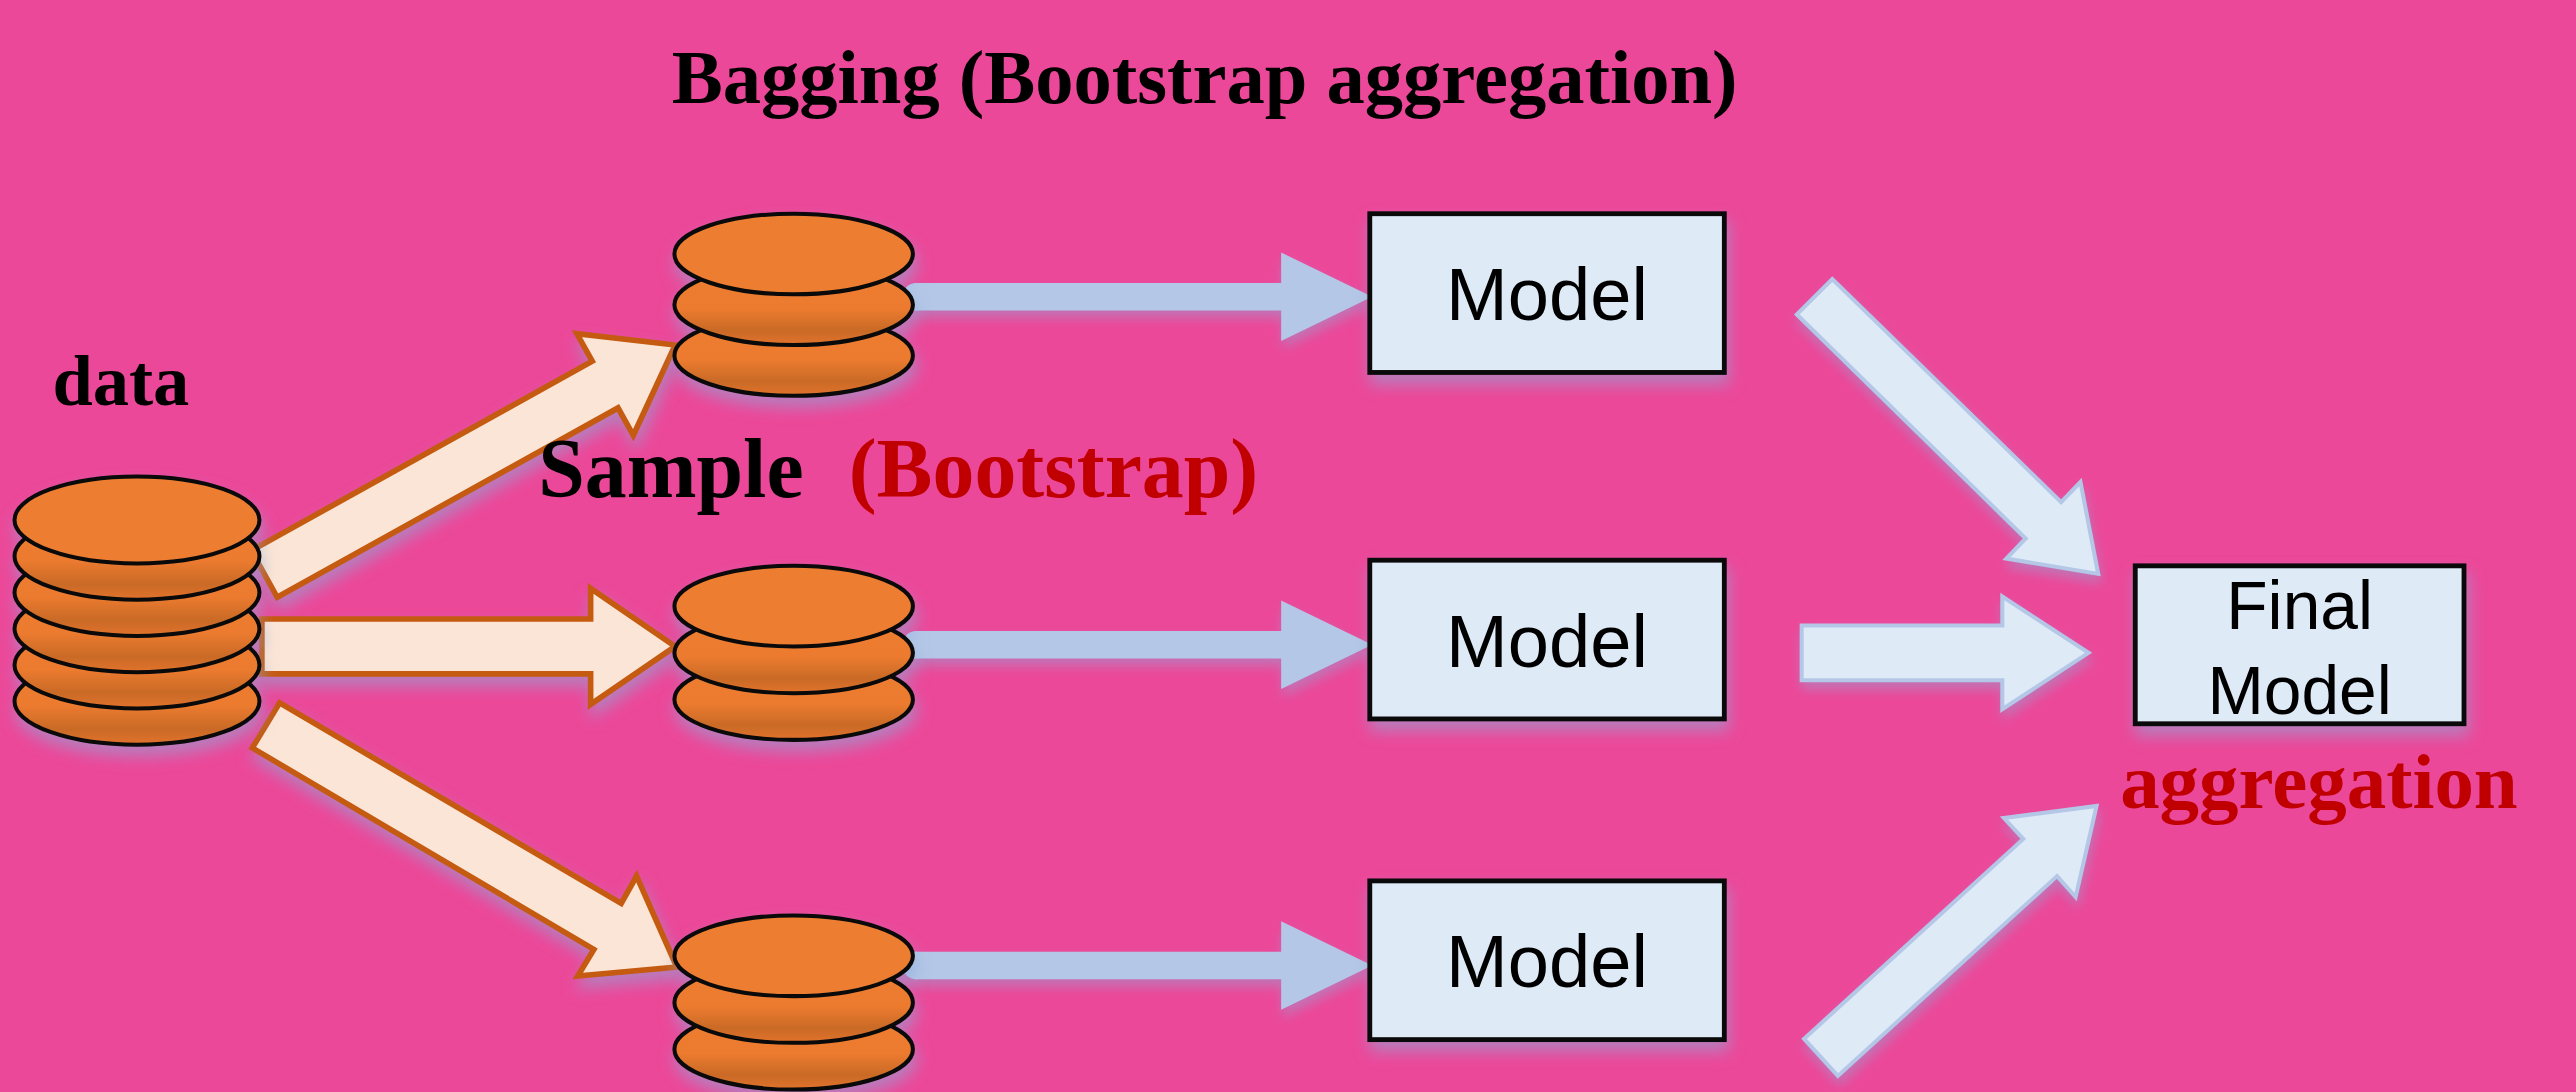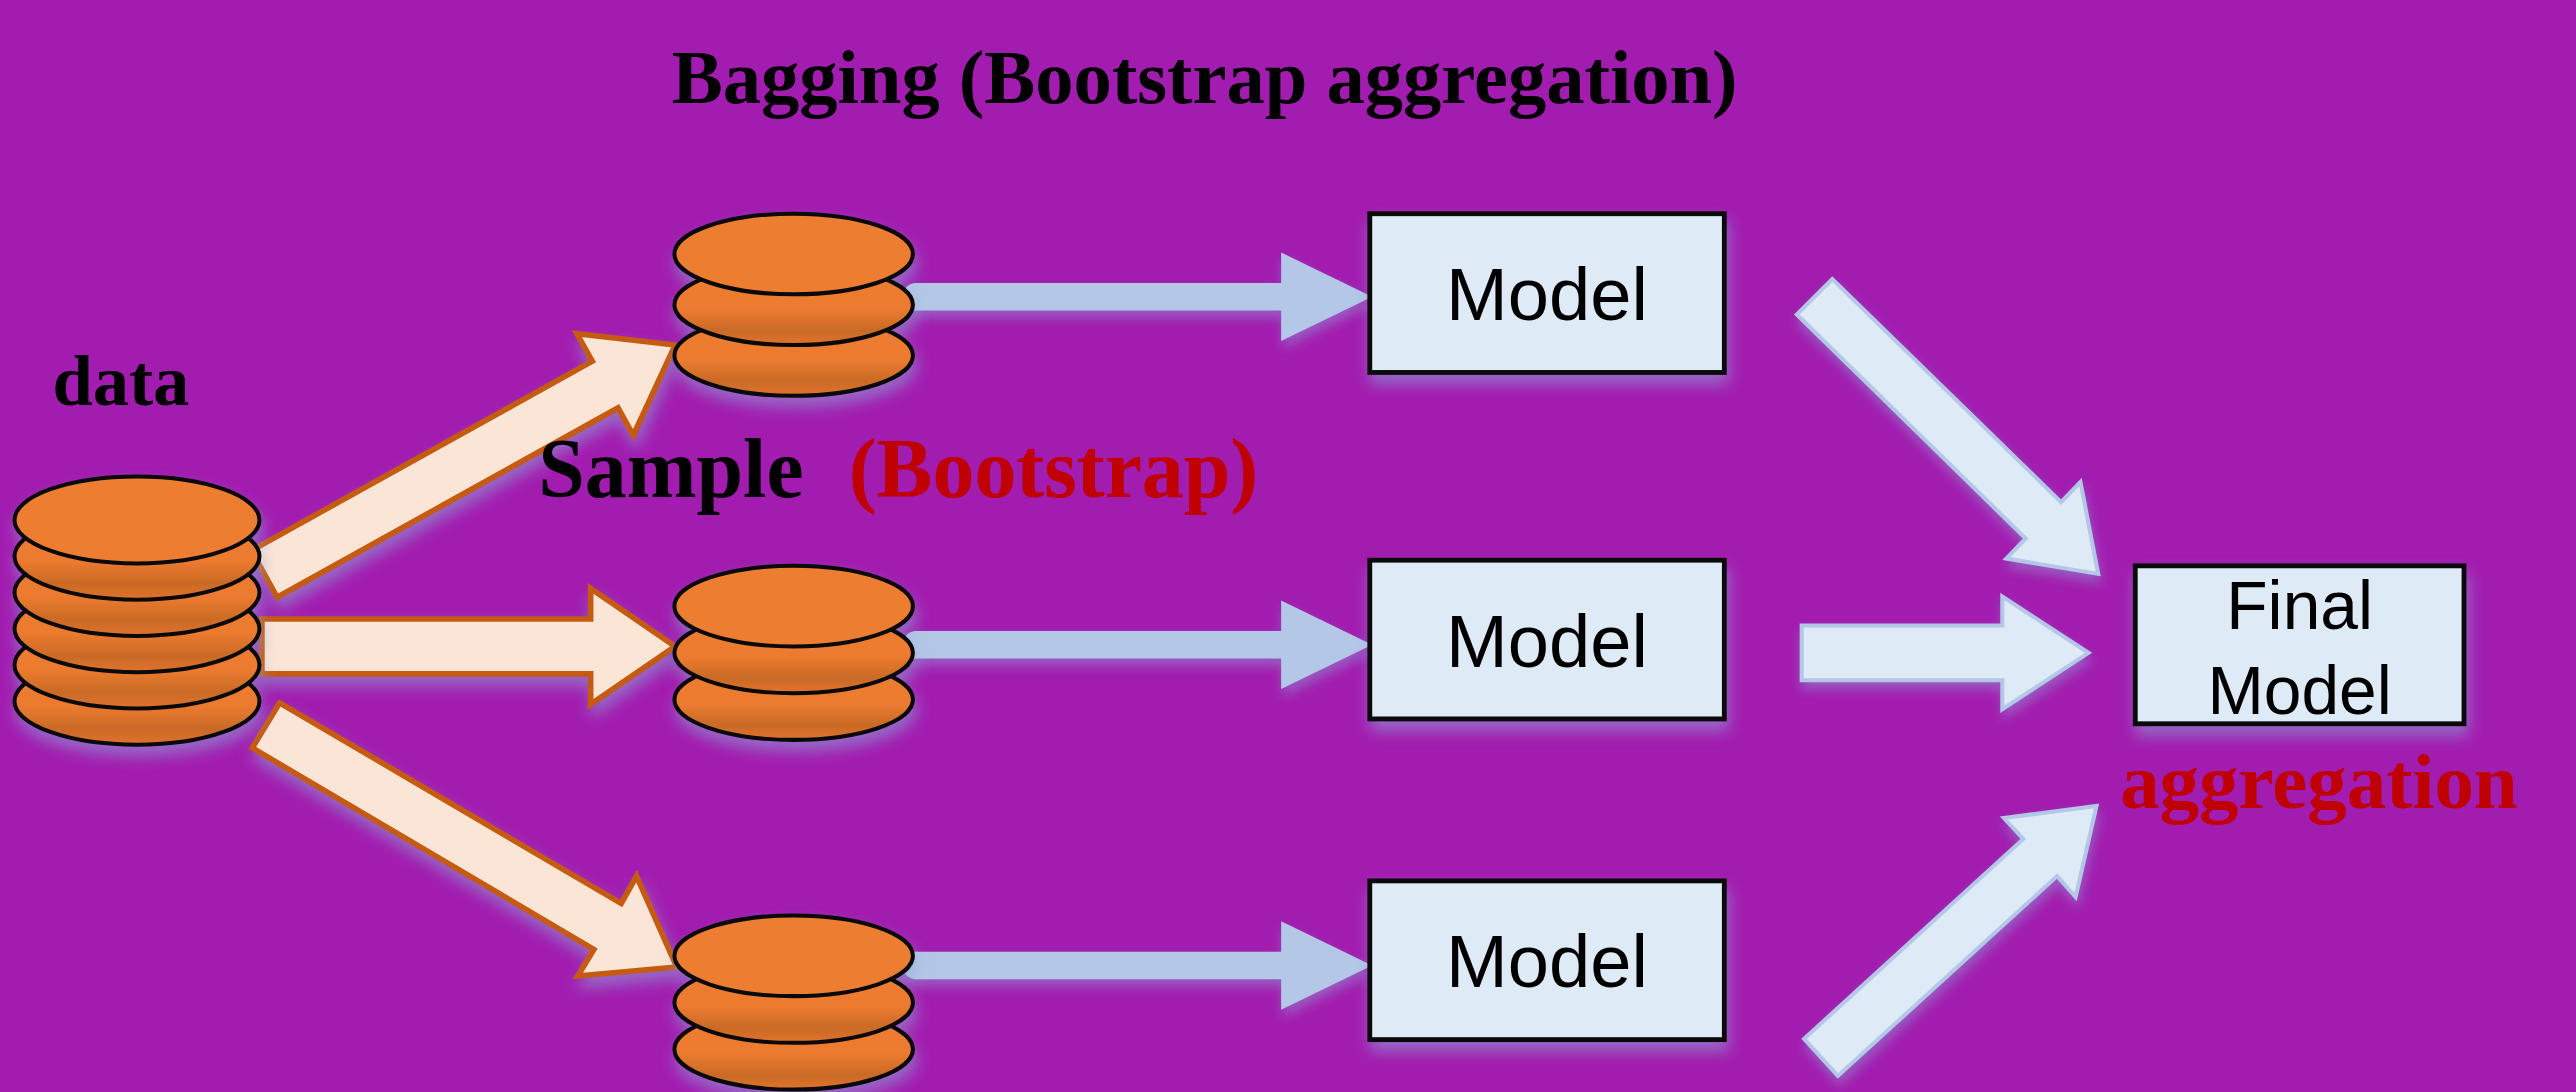--- a/index.html
+++ b/index.html
@@ -4,21 +4,21 @@
 <style>
   html, body {
     margin: 0;
     padding: 0;
     background: #ffffff;
   }
   #canvas {
     position: relative;
     width: 2576px;
     height: 1093px;
-    background: #a21caf;
+    background: #ec4899;
     overflow: hidden;
   }
   svg { display: block; }
 
   .title-text {
     font-family: "Liberation Serif", "DejaVu Serif", serif;
     font-weight: bold;
     font-size: 95px;
     fill: #000000;
   }

